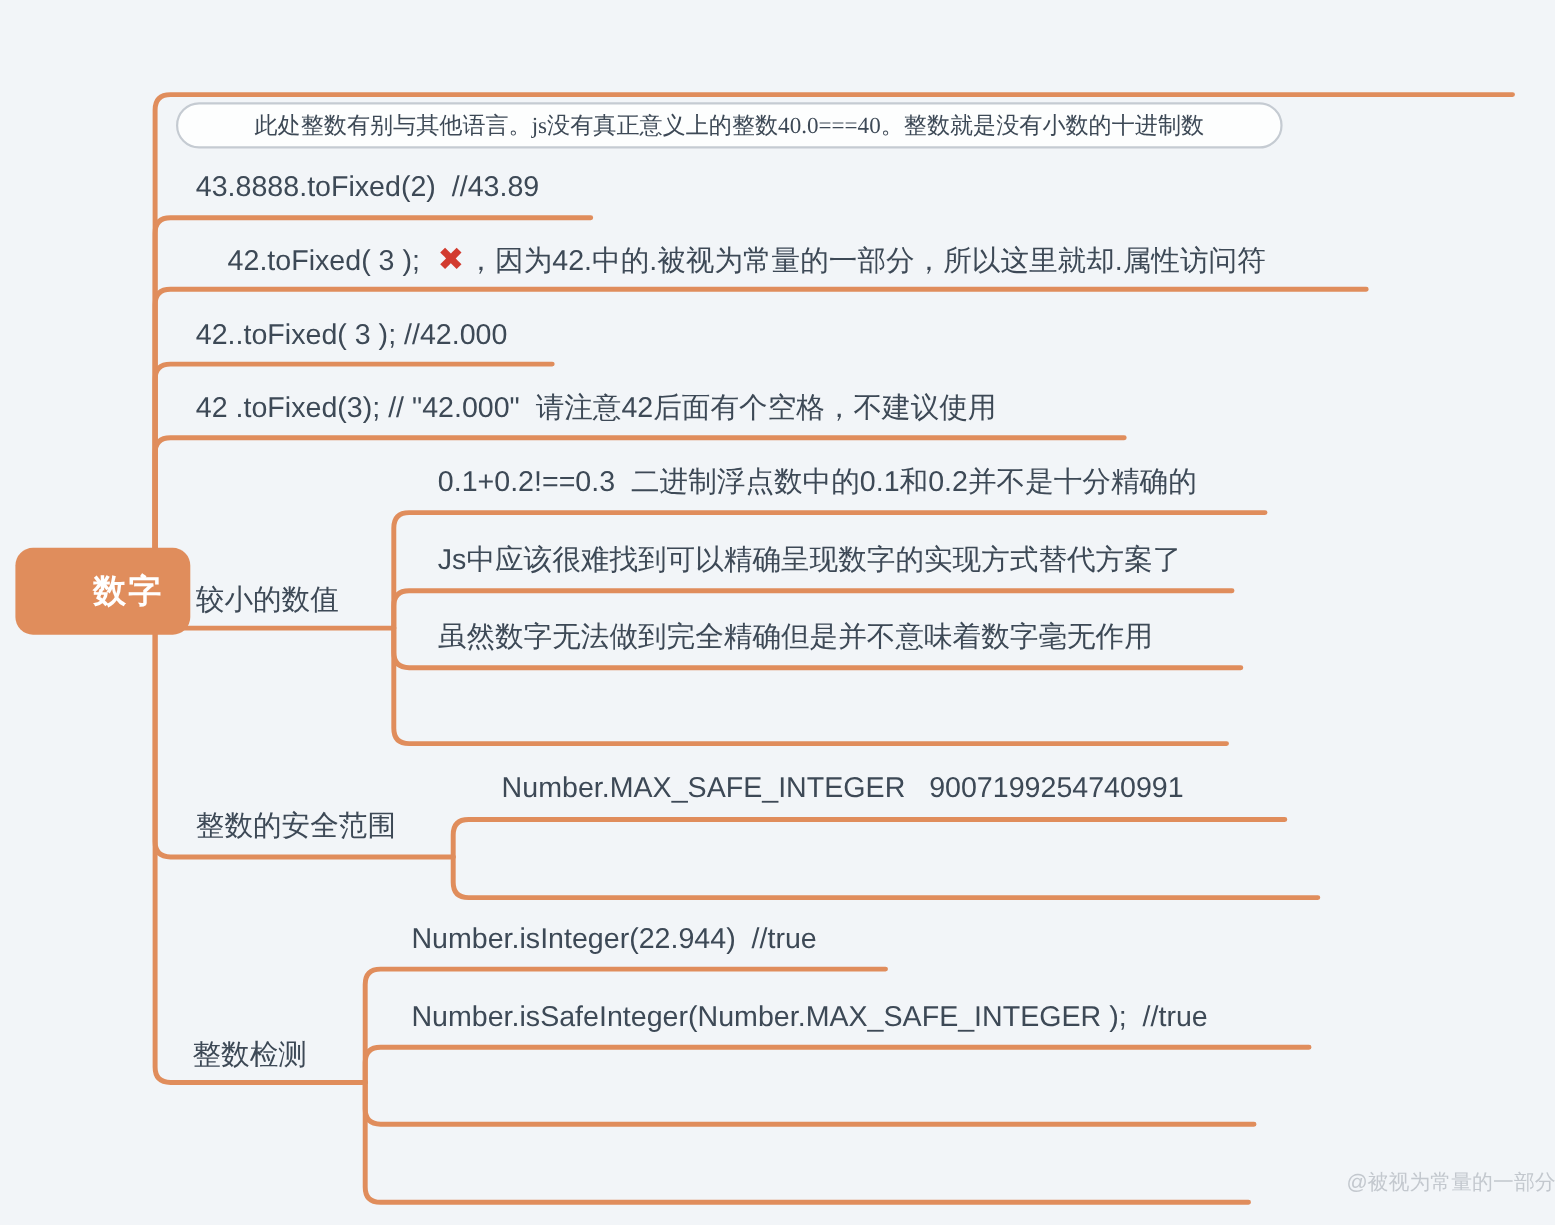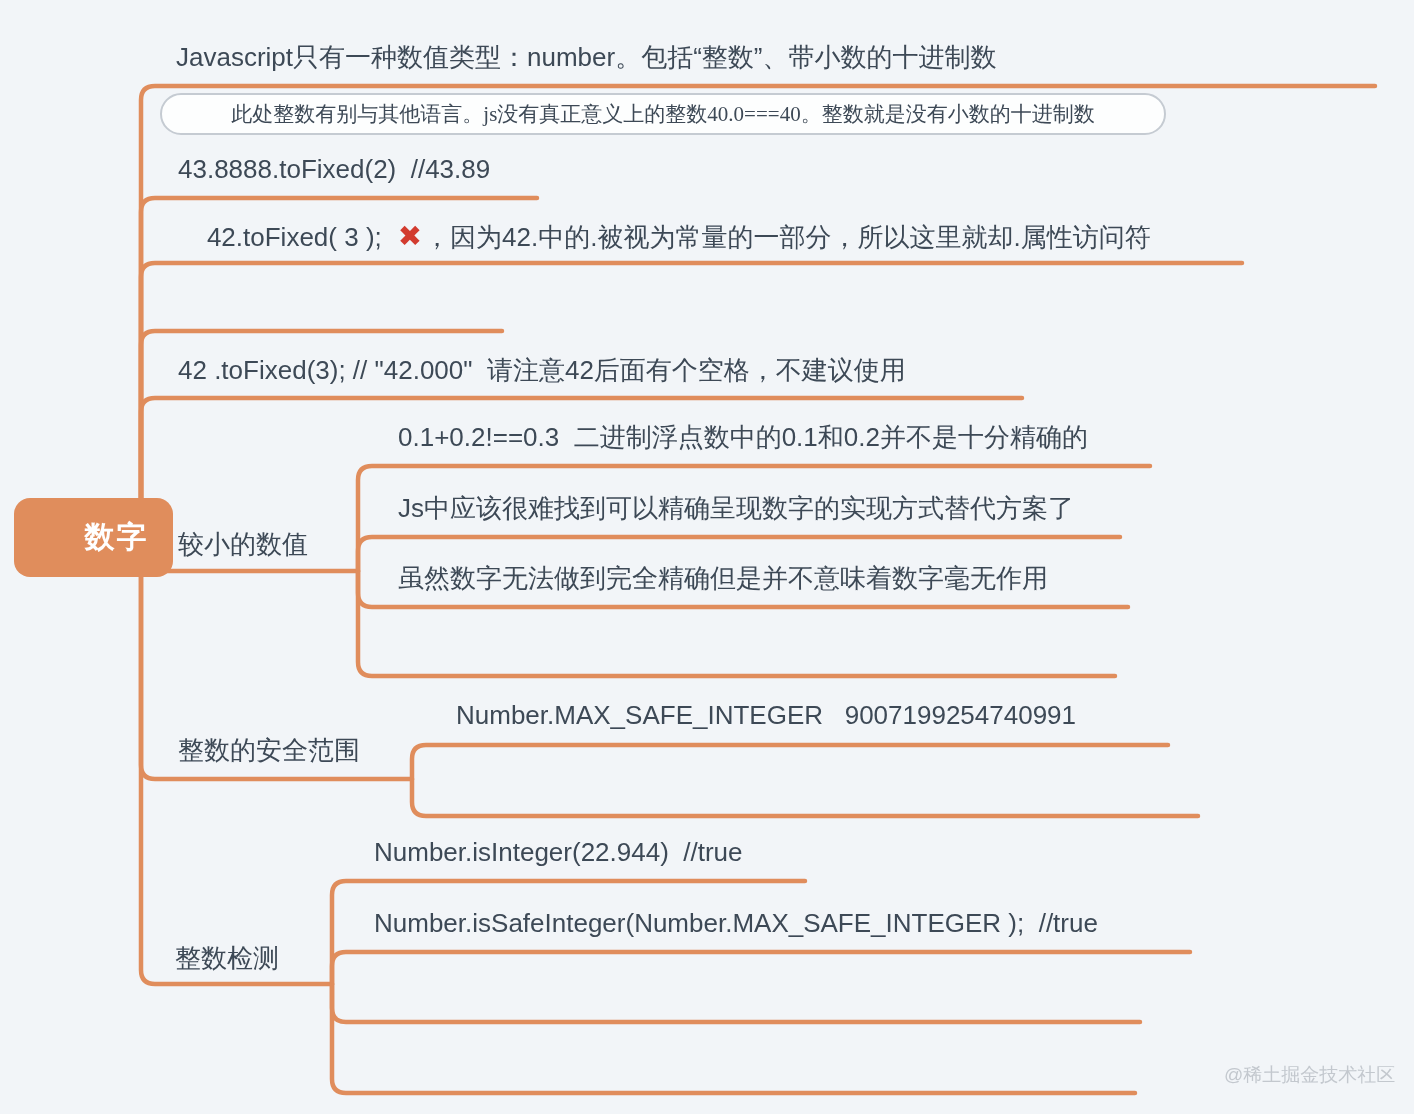--- a/index.html
+++ b/index.html
@@ -64,40 +64,40 @@
     <path d="M 412 779 V 802 Q 412 816 426 816 H 1198"></path>
 
     <path d="M 332 984 V 895 Q 332 881 346 881 H 805"></path>
     <path d="M 332 984 V 966 Q 332 952 346 952 H 1190"></path>
     <path d="M 332 984 V 1008 Q 332 1022 346 1022 H 1140"></path>
     <path d="M 332 984 V 1079 Q 332 1093 346 1093 H 1135"></path>
   </svg>
 
   <div class="root">数字</div>
 
-  <div class="node" style="left:176px;top:58px">Javascript只有一种数值类型：number。包括“整数”、带小数的十进制数</div>
 
   <div class="note">此处整数有别与其他语言。js没有真正意义上的整数40.0===40。整数就是没有小数的十进制数</div>
 
   <div class="node" style="left:178px;top:170px">43.8888.toFixed(2)  //43.89</div>
 
   <div class="node" style="left:178px;top:237px">
     <span>42.toFixed( 3 );</span><span class="cross">✖</span><span>，因为42.中的.被视为常量的一部分，所以这里就却.属性访问符</span>
   </div>
 
+  <div class="node" style="left:178px;top:304px">42..toFixed( 3 ); //42.000</div>
 
   <div class="node" style="left:178px;top:371px">42 .toFixed(3); // "42.000"  请注意42后面有个空格，不建议使用</div>
 
   <div class="node" style="left:178px;top:545px">较小的数值</div>
   <div class="node" style="left:398px;top:438px">0.1+0.2!==0.3  二进制浮点数中的0.1和0.2并不是十分精确的</div>
   <div class="node" style="left:398px;top:579px">虽然数字无法做到完全精确但是并不意味着数字毫无作用</div>
   <div class="node" style="left:398px;top:509px">Js中应该很难找到可以精确呈现数字的实现方式替代方案了</div>
 
   <div class="node" style="left:178px;top:751px">整数的安全范围</div>
   <div class="node" style="left:456px;top:716px">Number.MAX_SAFE_INTEGER   9007199254740991</div>
 
   <div class="node" style="left:175px;top:959px">整数检测</div>
   <div class="node" style="left:374px;top:853px">Number.isInteger(22.944)  //true</div>
   <div class="node" style="left:374px;top:924px">Number.isSafeInteger(Number.MAX_SAFE_INTEGER );  //true</div>
 
-  <div class="watermark">@稀土掘金技术社区</div>
+  <div class="watermark">@被视为常量的一部分</div>
 
 </div>
 
 </body></html>

